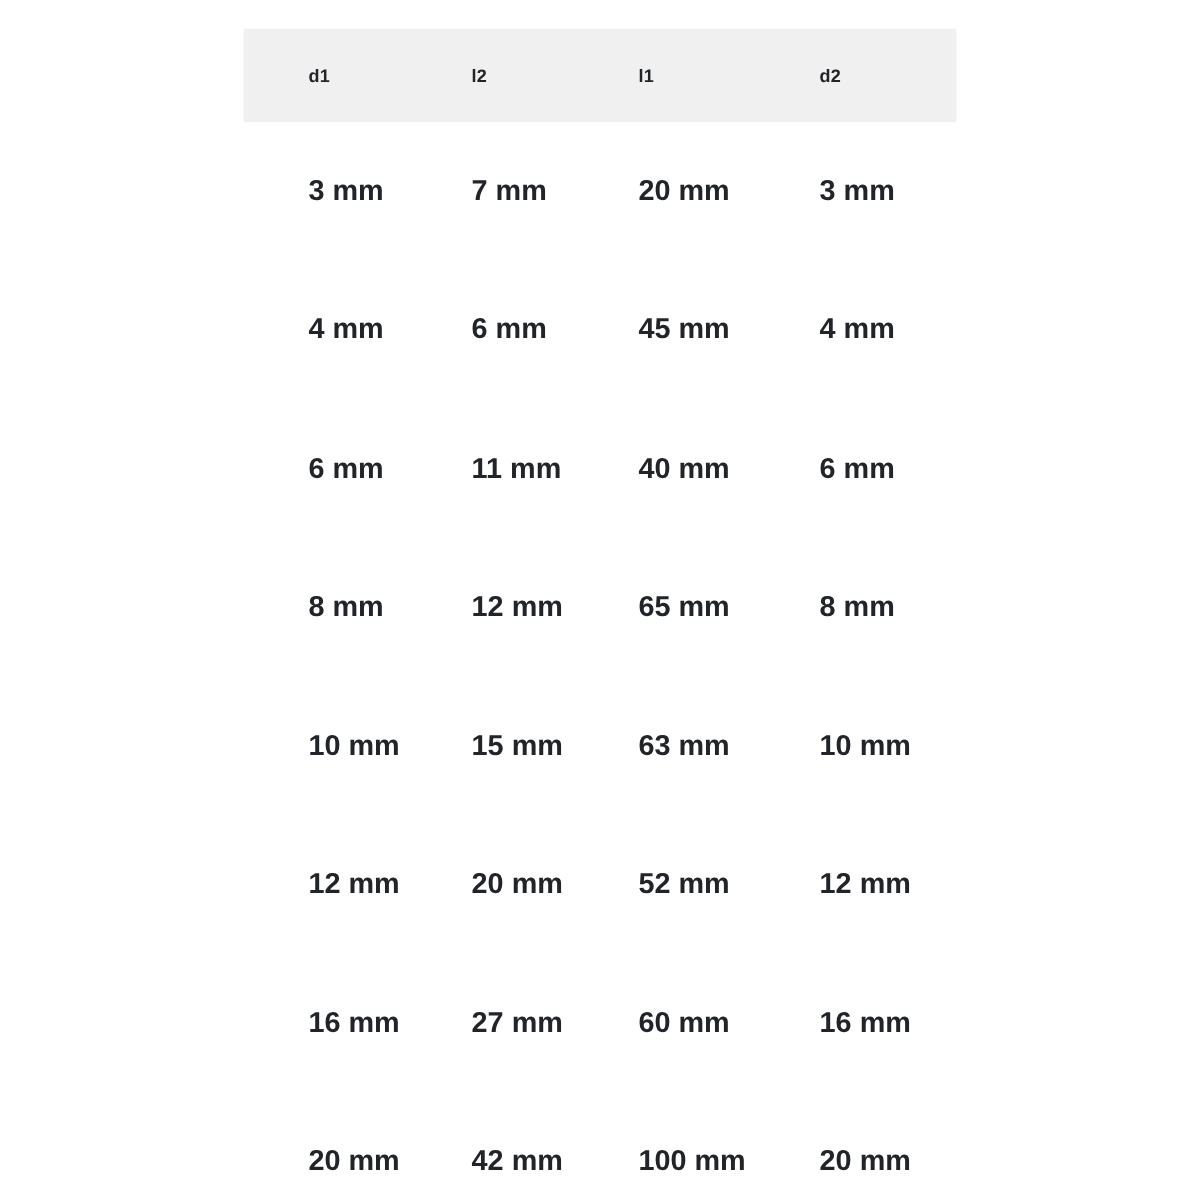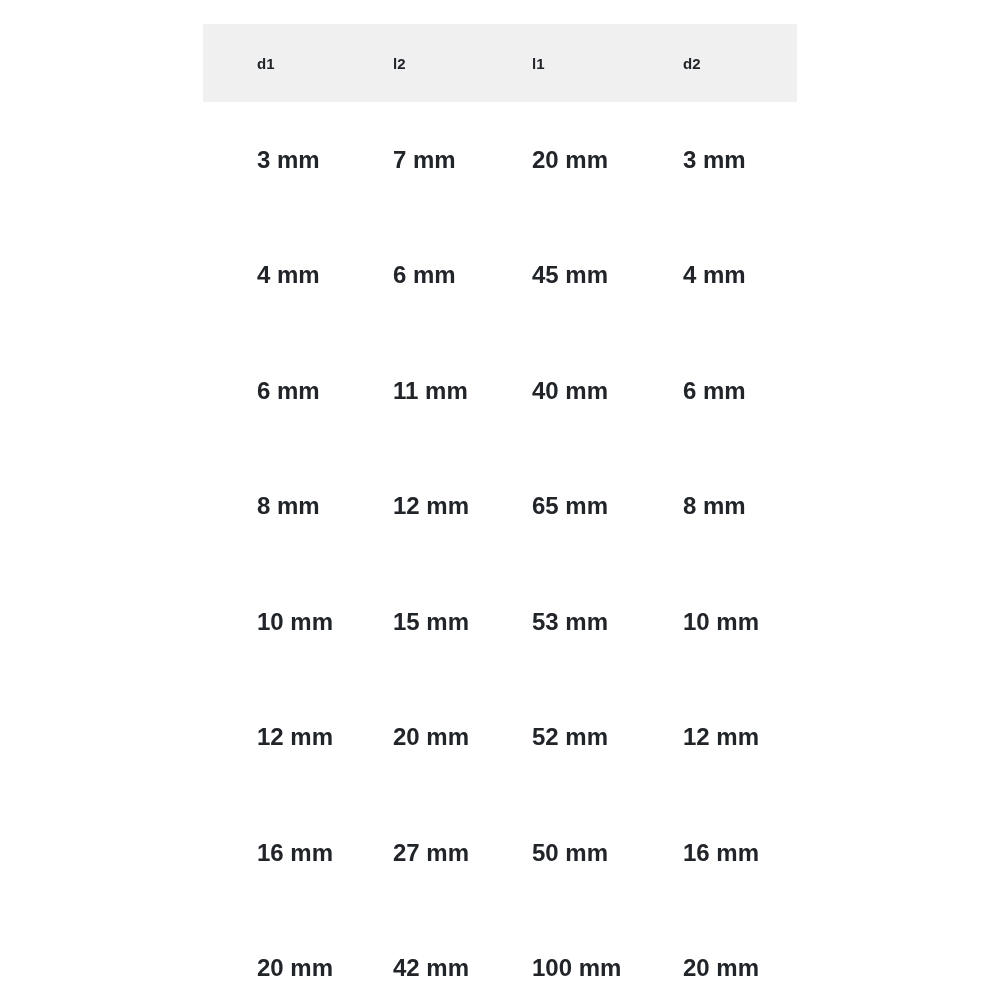--- a/index.html
+++ b/index.html
@@ -83,35 +83,35 @@
   <div class="t-row data">
     <div class="t-cell">8 mm</div>
     <div class="t-cell">12 mm</div>
     <div class="t-cell">65 mm</div>
     <div class="t-cell">8 mm</div>
   </div>
 
   <div class="t-row data">
     <div class="t-cell">10 mm</div>
     <div class="t-cell">15 mm</div>
-    <div class="t-cell">53 mm</div>
+    <div class="t-cell">63 mm</div>
     <div class="t-cell">10 mm</div>
   </div>
 
   <div class="t-row data">
     <div class="t-cell">12 mm</div>
     <div class="t-cell">20 mm</div>
     <div class="t-cell">52 mm</div>
     <div class="t-cell">12 mm</div>
   </div>
 
   <div class="t-row data">
     <div class="t-cell">16 mm</div>
     <div class="t-cell">27 mm</div>
-    <div class="t-cell">50 mm</div>
+    <div class="t-cell">60 mm</div>
     <div class="t-cell">16 mm</div>
   </div>
 
   <div class="t-row data">
     <div class="t-cell">20 mm</div>
     <div class="t-cell">42 mm</div>
     <div class="t-cell">100 mm</div>
     <div class="t-cell">20 mm</div>
   </div>
 

